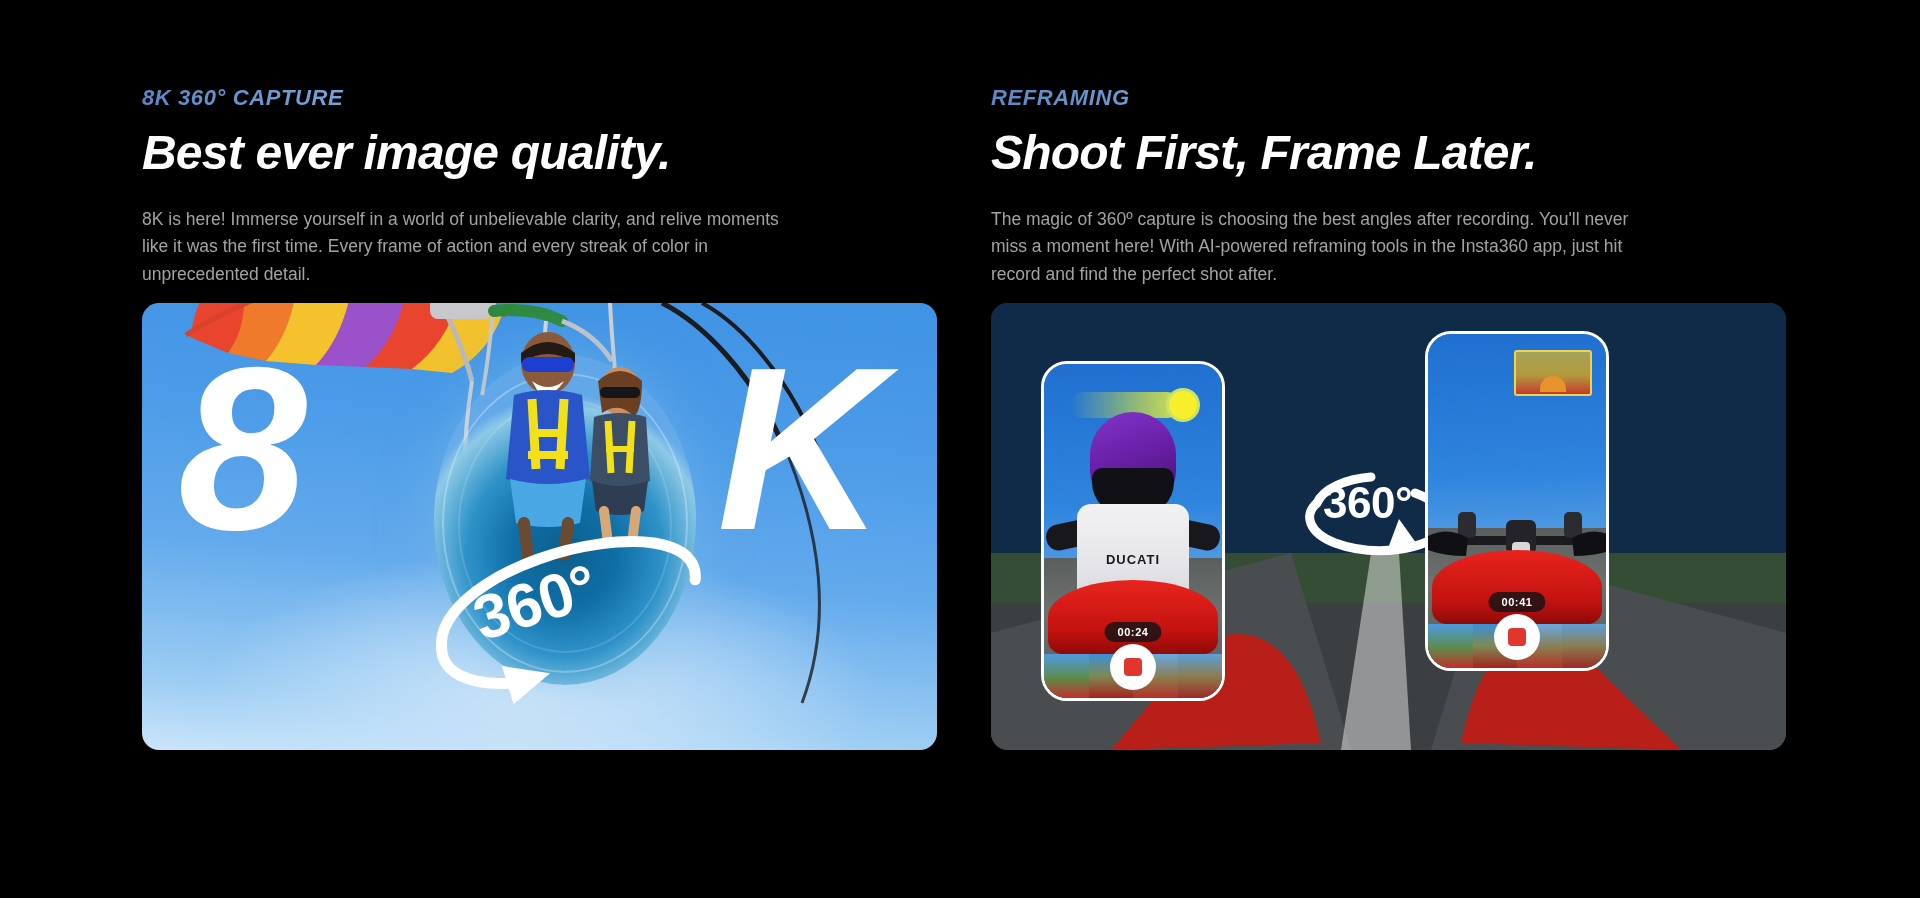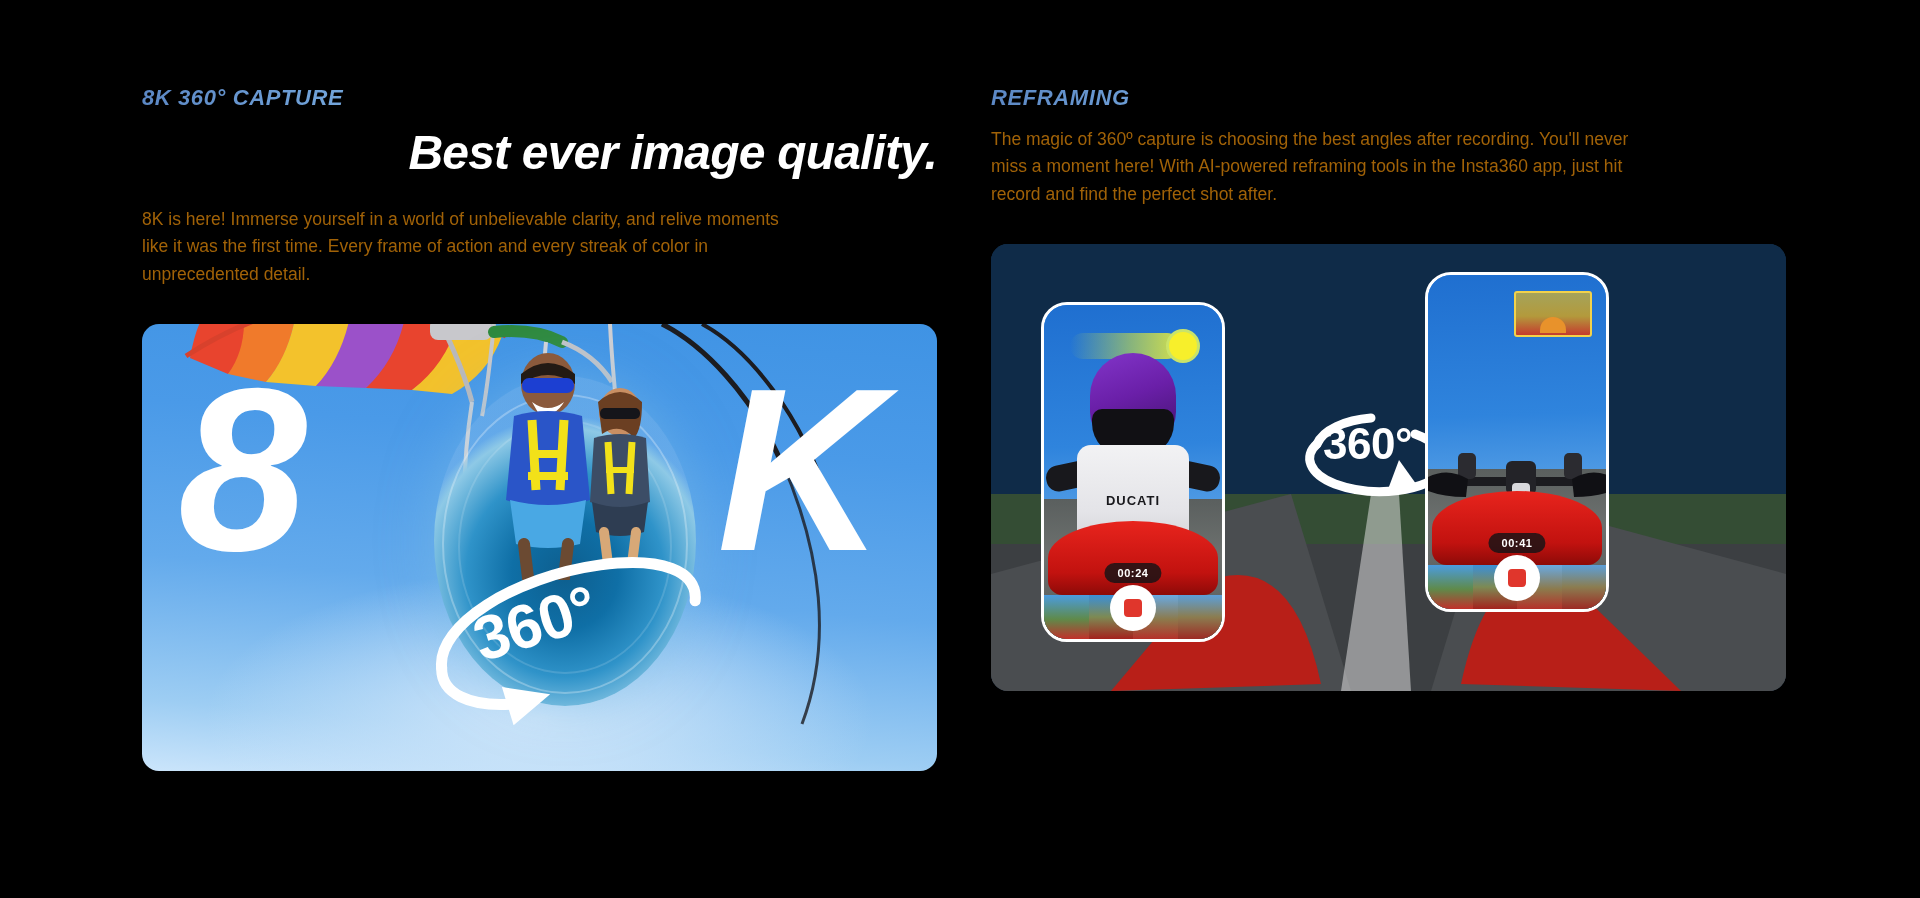--- a/index.html
+++ b/index.html
@@ -48,29 +48,28 @@
 
   .headline {
     font-size: 48px;
     font-weight: 700;
     font-style: italic;
     color: #ffffff;
     letter-spacing: -0.8px;
     line-height: 1.12;
     margin-bottom: 26px;
     white-space: nowrap;
-    text-align: right;
   }
 
   .body-copy {
     font-size: 17.5px;
     line-height: 1.56;
-    color: #a16207;
+    color: #a3a3a3;
     max-width: 790px;
-    margin-bottom: 36px;
+    margin-bottom: 15px;
   }
   .col-left .body-copy { max-width: 660px; }
   .col-right .body-copy { max-width: 640px; }
 
   
   .card {
     position: relative;
     width: 795px;
     height: 447px;
     border-radius: 17px;
@@ -378,20 +377,21 @@
           <span class="txt">360°</span>
         </div>
 
       </div>
     </div>
 
     <div class="col col-right">
 
       <div class="eyebrow">REFRAMING</div>
 
+      <h2 class="headline">Shoot First, Frame Later.</h2>
 
       <p class="body-copy">The magic of 360º capture is choosing the best angles after recording. You'll never miss a moment here! With AI-powered reframing tools in the Insta360 app, just hit record and find the perfect shot after.</p>
 
       <div class="card card-reframe">
         <div class="reframe-bg"></div>
 
         <svg class="road-scene" viewBox="0 0 795 447" preserveAspectRatio="none">
           <rect x="0" y="0" width="795" height="250" fill="#0f2b48"></rect>
           <rect x="0" y="250" width="795" height="197" fill="#3c3f42"></rect>
           <path d="M0 250 L795 250 L795 300 L0 300 Z" fill="#2d5a2a" opacity="0.55"></path>

